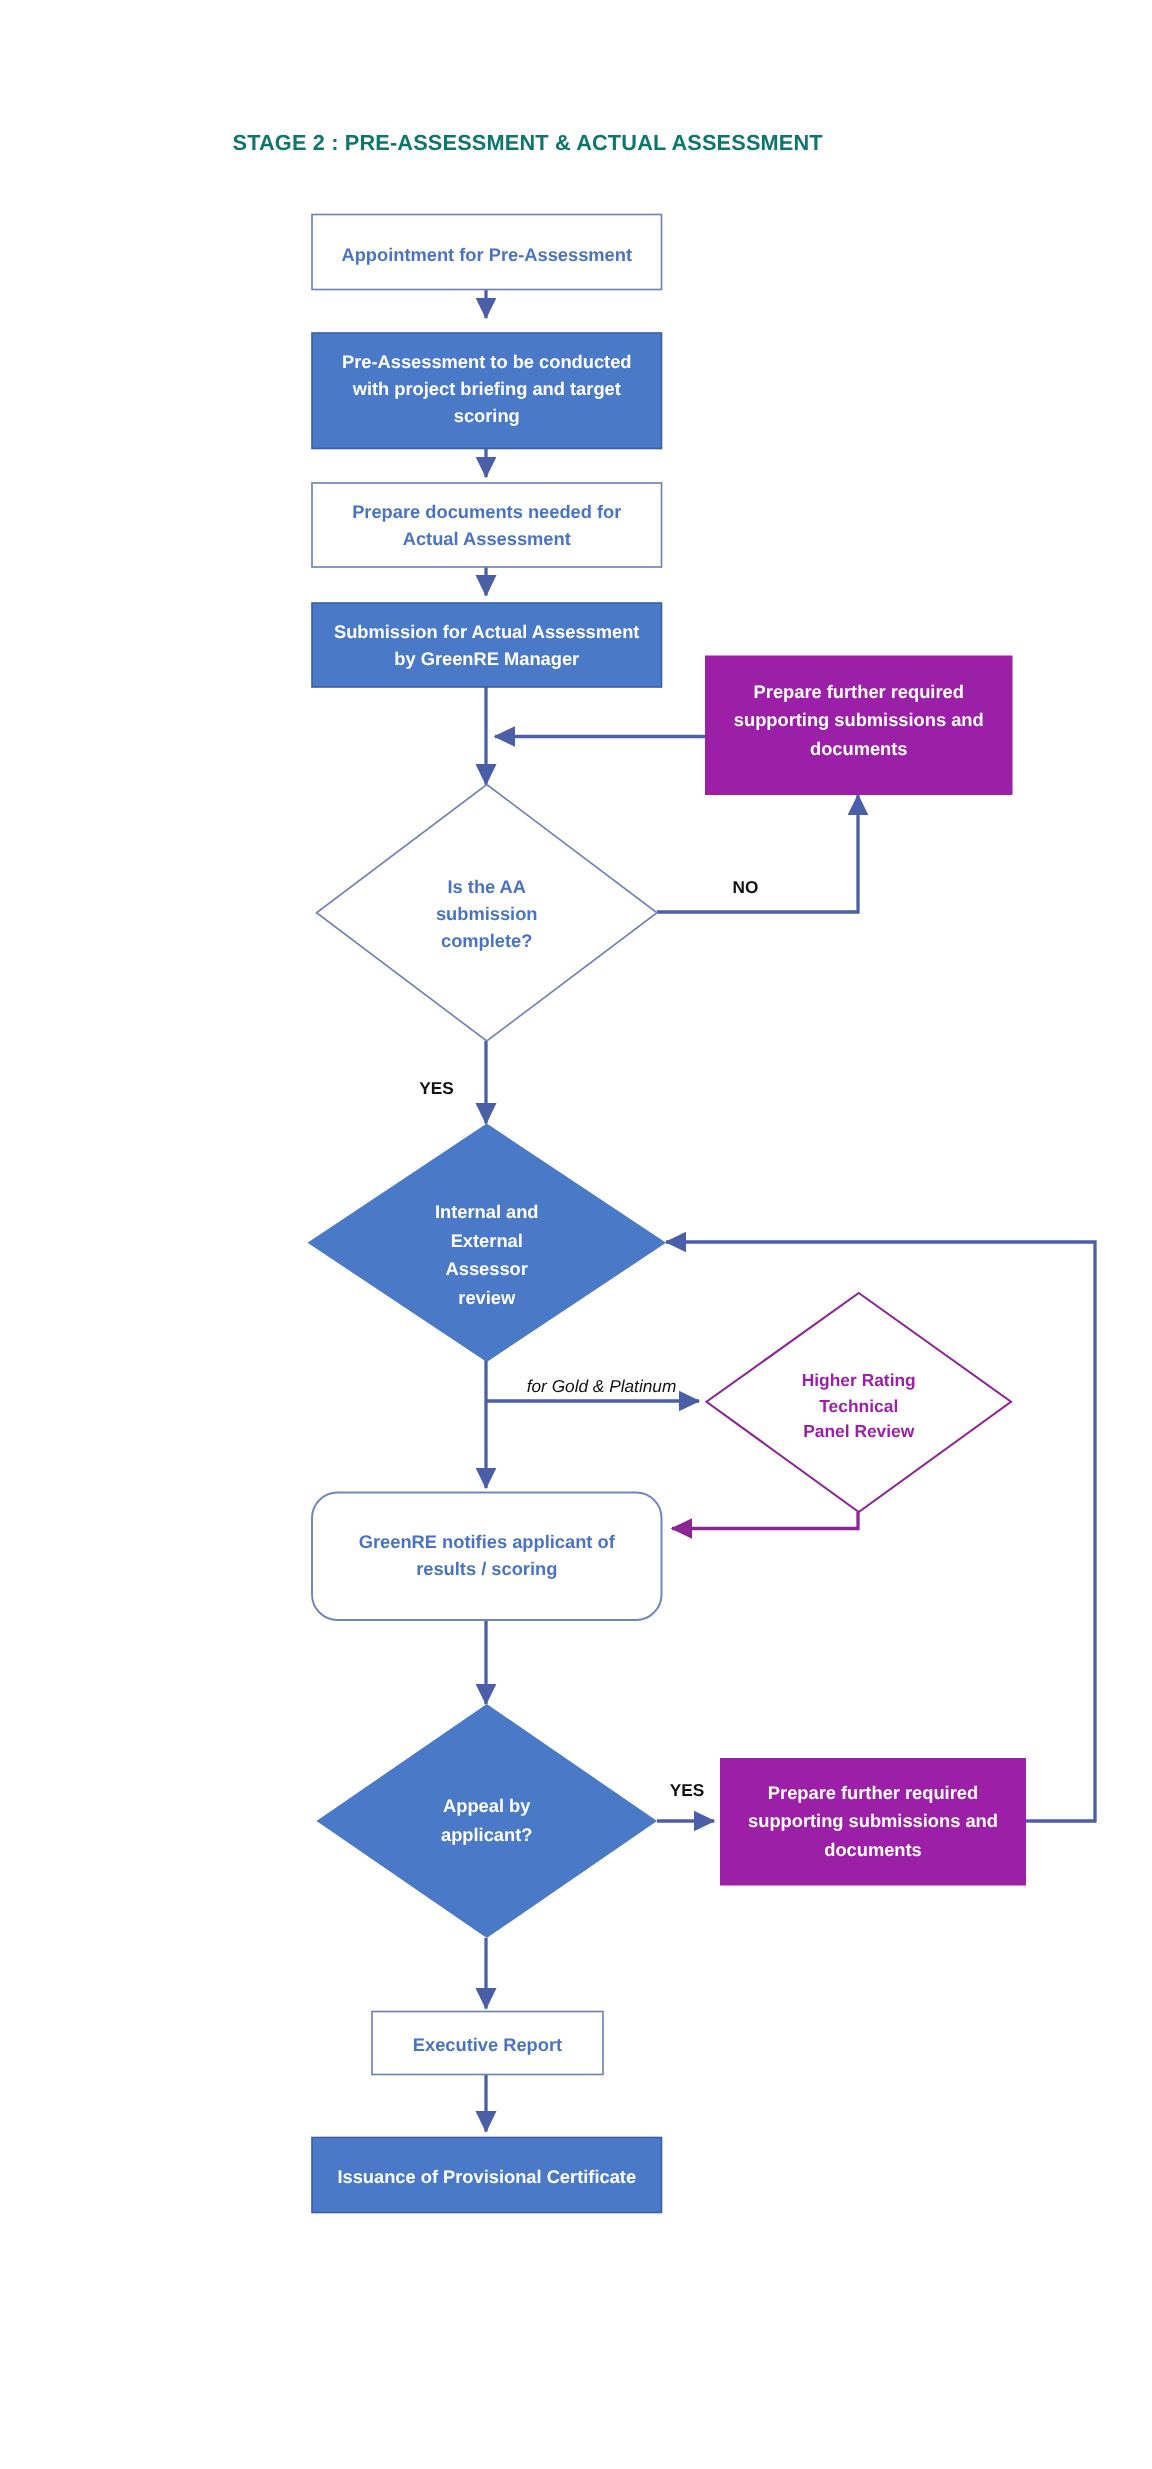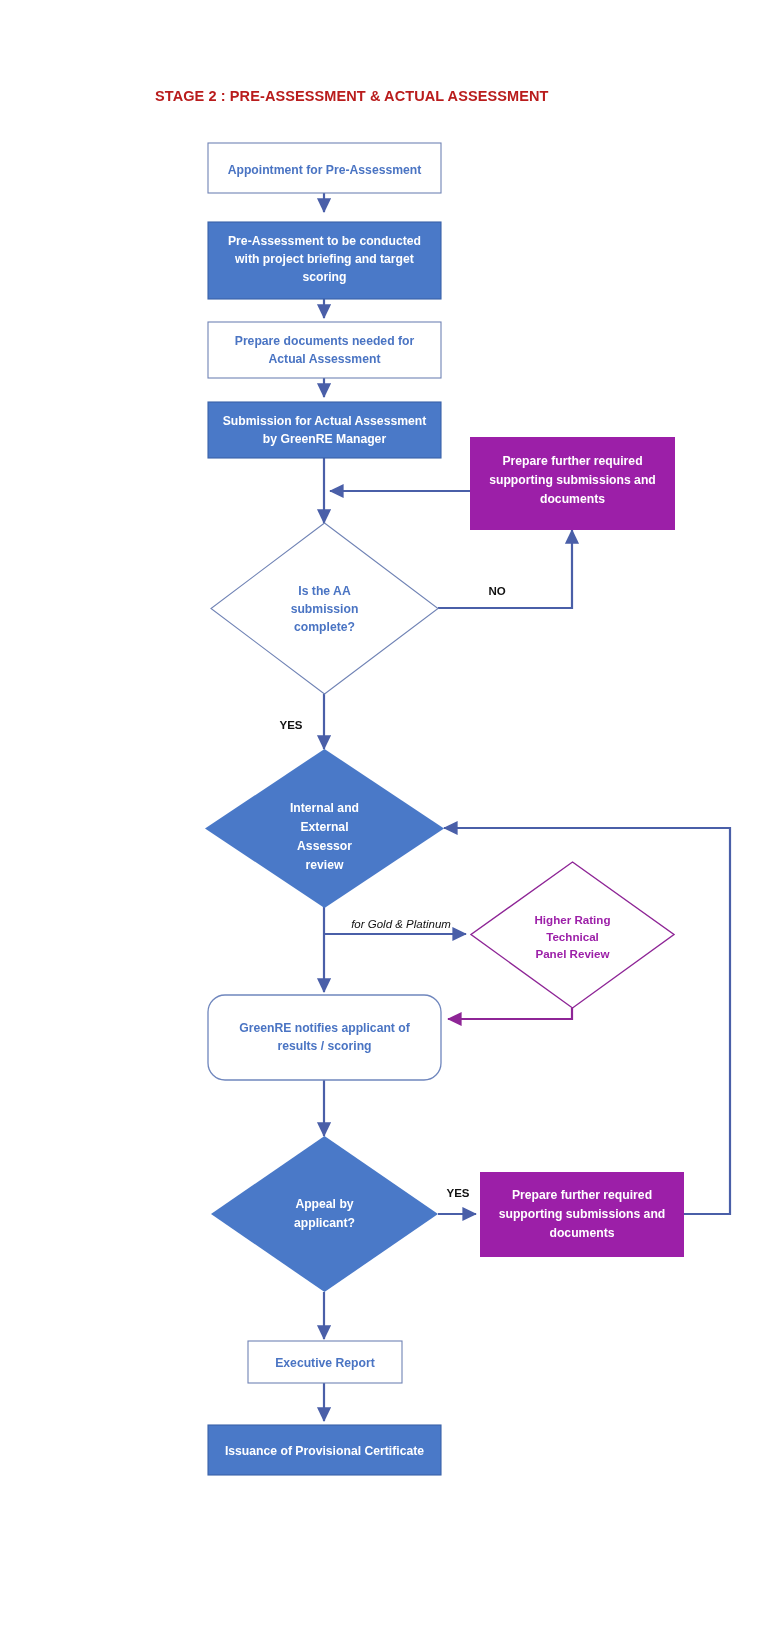--- a/index.html
+++ b/index.html
@@ -19,21 +19,21 @@
     width: 768px;
     height: 1646px;
     background: #ffffff;
   }
   #chart-title {
     position: absolute;
     left: 155px;
     top: 88px;
     font-size: 14.5px;
     font-weight: bold;
-    color: #b91c1c;
+    color: #0f766e;
     letter-spacing: 0.1px;
     white-space: nowrap;
   }
   svg#flow {
     position: absolute;
     left: 0;
     top: 0;
     width: 768px;
     height: 1646px;
   }

